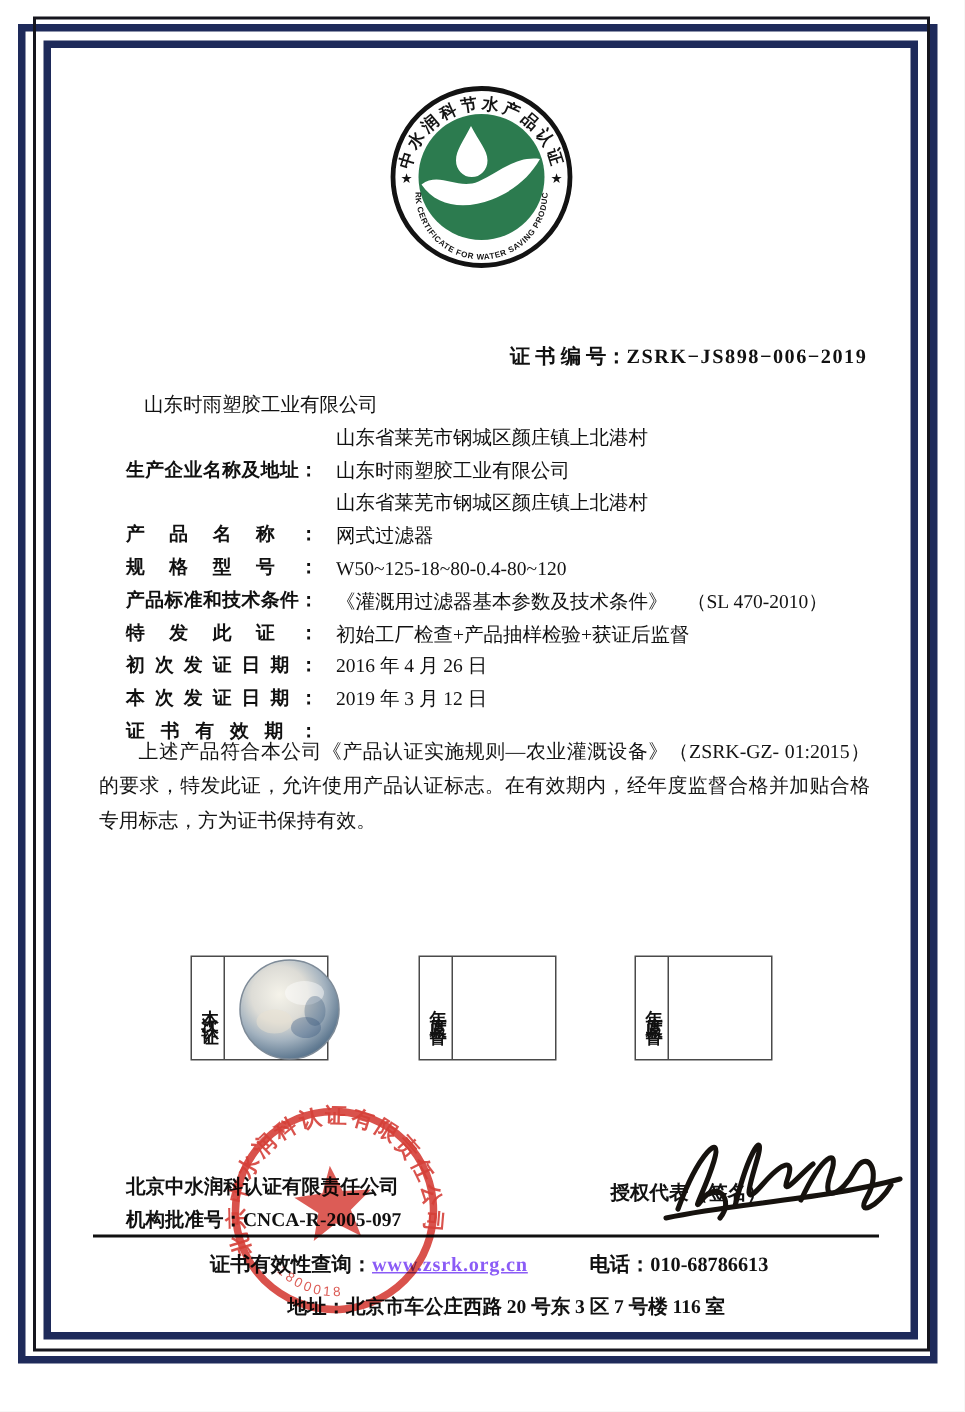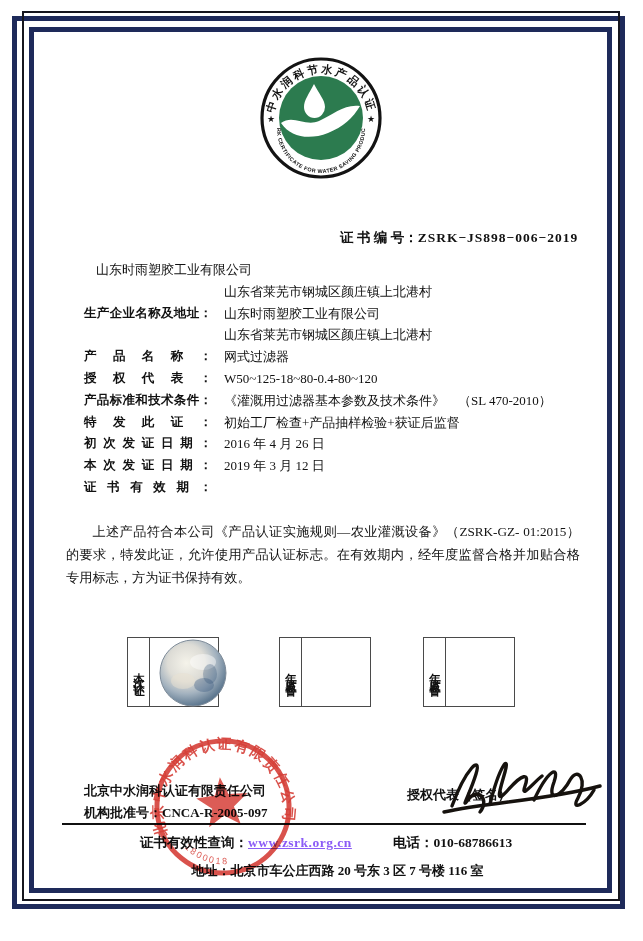--- a/index.html
+++ b/index.html
@@ -15,21 +15,21 @@
   .title{position:absolute;left:0;right:0;top:177px;text-align:center;font-family:"Liberation Sans","DejaVu Sans",sans-serif;
          font-size:31px;font-weight:bold;letter-spacing:7px;color:#0d0d0d;}
   .certline{position:absolute;left:340px;top:229px;font-size:13.5px;font-weight:bold;white-space:nowrap;}
   .certline .no{letter-spacing:1px;}
   .fields{position:absolute;left:84px;top:259px;width:500px;}
   .frow{display:flex;height:21.8px;line-height:21.8px;font-size:13px;}
   .flabel{display:inline-block;width:128px;min-width:128px;text-align:justify;text-align-last:justify;
           font-weight:bold;font-family:"Liberation Sans","DejaVu Sans",sans-serif;font-size:12.5px;}
   .fvalue{margin-left:12px;white-space:nowrap;text-align:right;}
   .statement{position:absolute;left:66px;top:489px;width:514px;font-size:13.2px;line-height:23px;
-             text-indent:2em;text-align:justify;color:#141414;margin-top:31px;}
+             text-indent:2em;text-align:justify;color:#141414;}
   .boxes .cbox{position:absolute;top:637px;width:90px;height:68px;border:1.5px solid #4a4a4a;display:flex;background:transparent;}
   .cbox .vlabel{width:21px;border-right:1.5px solid #4a4a4a;display:flex;align-items:center;justify-content:center;
                 writing-mode:vertical-rl;text-orientation:upright;font-size:11.5px;letter-spacing:4px;
                 font-family:"Liberation Sans","DejaVu Sans",sans-serif;font-weight:bold;}
   .box1{left:127px;} .box2{left:279px;} .box3{left:423px;}
   .metalseal{position:absolute;left:158px;top:638px;width:70px;height:70px;z-index:6;}
   .redstamp{position:absolute;left:146px;top:730px;width:154px;height:154px;z-index:8;
             mix-blend-mode:multiply;opacity:.92;transform:rotate(-6deg);}
   .redstamp text{font-family:"Liberation Sans","DejaVu Sans",sans-serif;}
   .issuer-co{position:absolute;left:84px;top:782px;font-size:13px;font-weight:bold;
@@ -95,21 +95,21 @@
         </div>
       <div class="frow">
           <span class="flabel"></span>
           <span class="fvalue">山东省莱芜市钢城区颜庄镇上北港村</span>
         </div>
       <div class="frow">
           <span class="flabel">产品名称：</span>
           <span class="fvalue">网式过滤器</span>
         </div>
       <div class="frow">
-          <span class="flabel">授权代表：</span>
+          <span class="flabel">规格型号：</span>
           <span class="fvalue">W50~125-18~80-0.4-80~120</span>
         </div>
       <div class="frow">
           <span class="flabel">产品标准和技术条件：</span>
           <span class="fvalue">《灌溉用过滤器基本参数及技术条件》　（SL 470-2010）</span>
         </div>
       <div class="frow">
           <span class="flabel">特发此证：</span>
           <span class="fvalue">初始工厂检查+产品抽样检验+获证后监督</span>
         </div>

